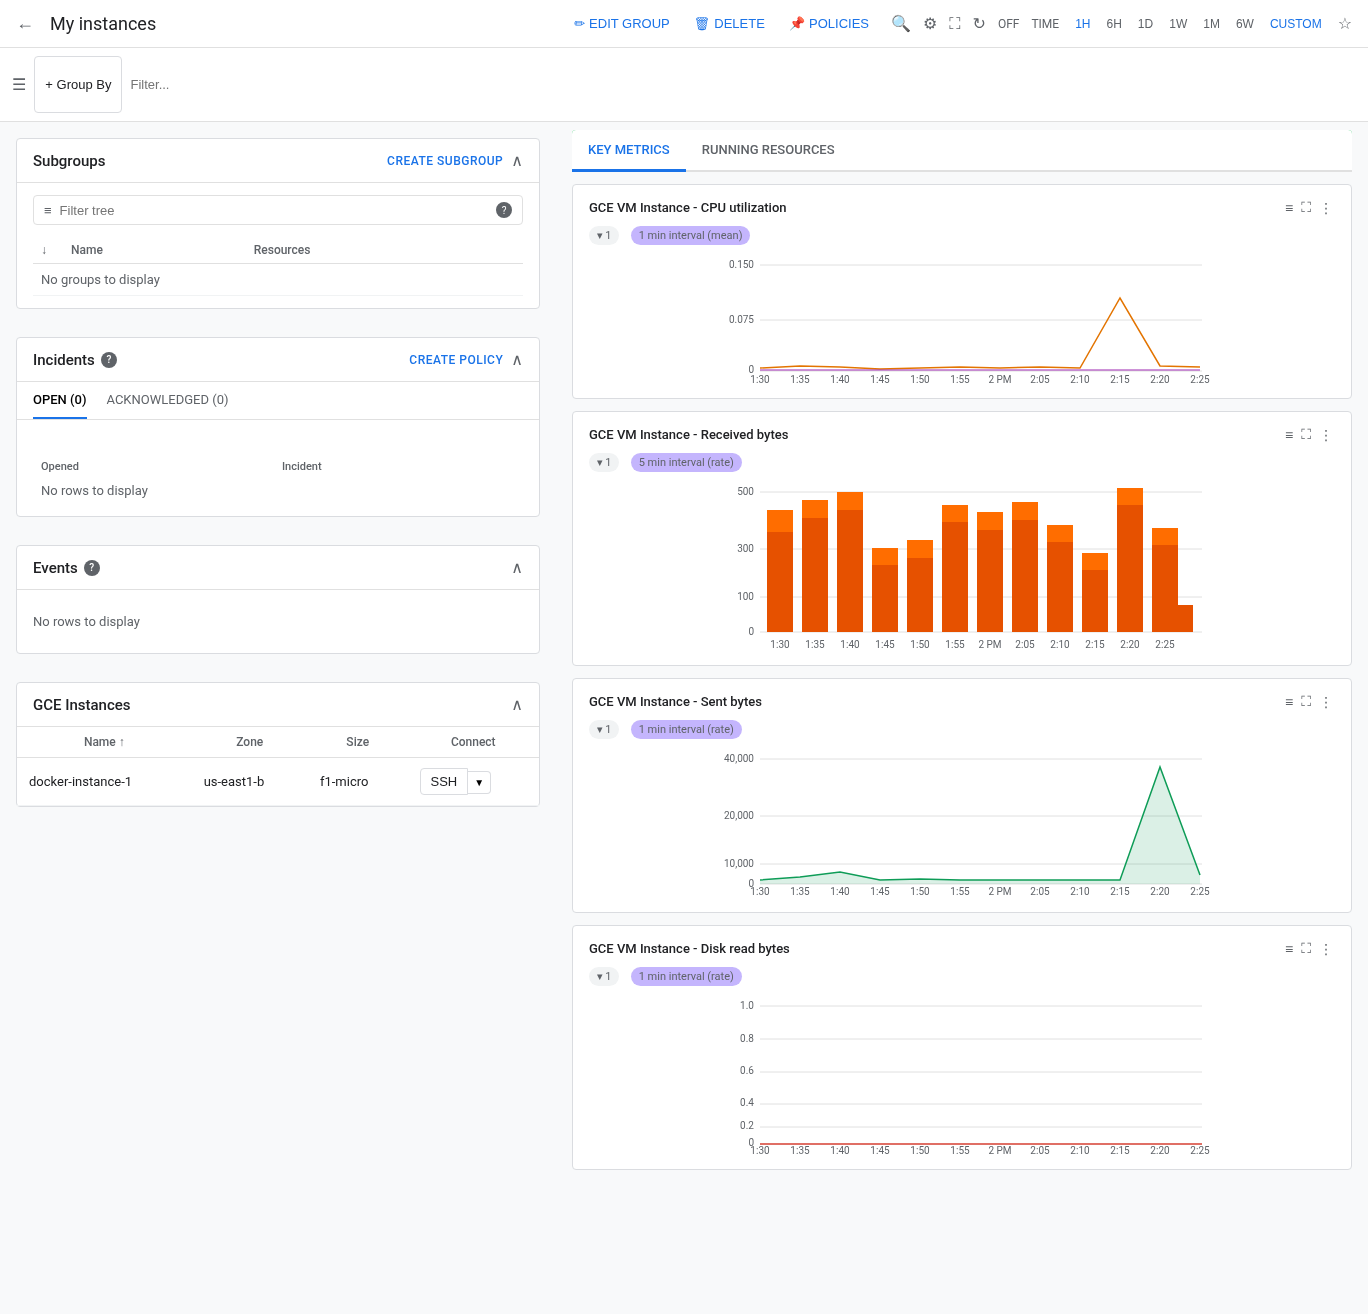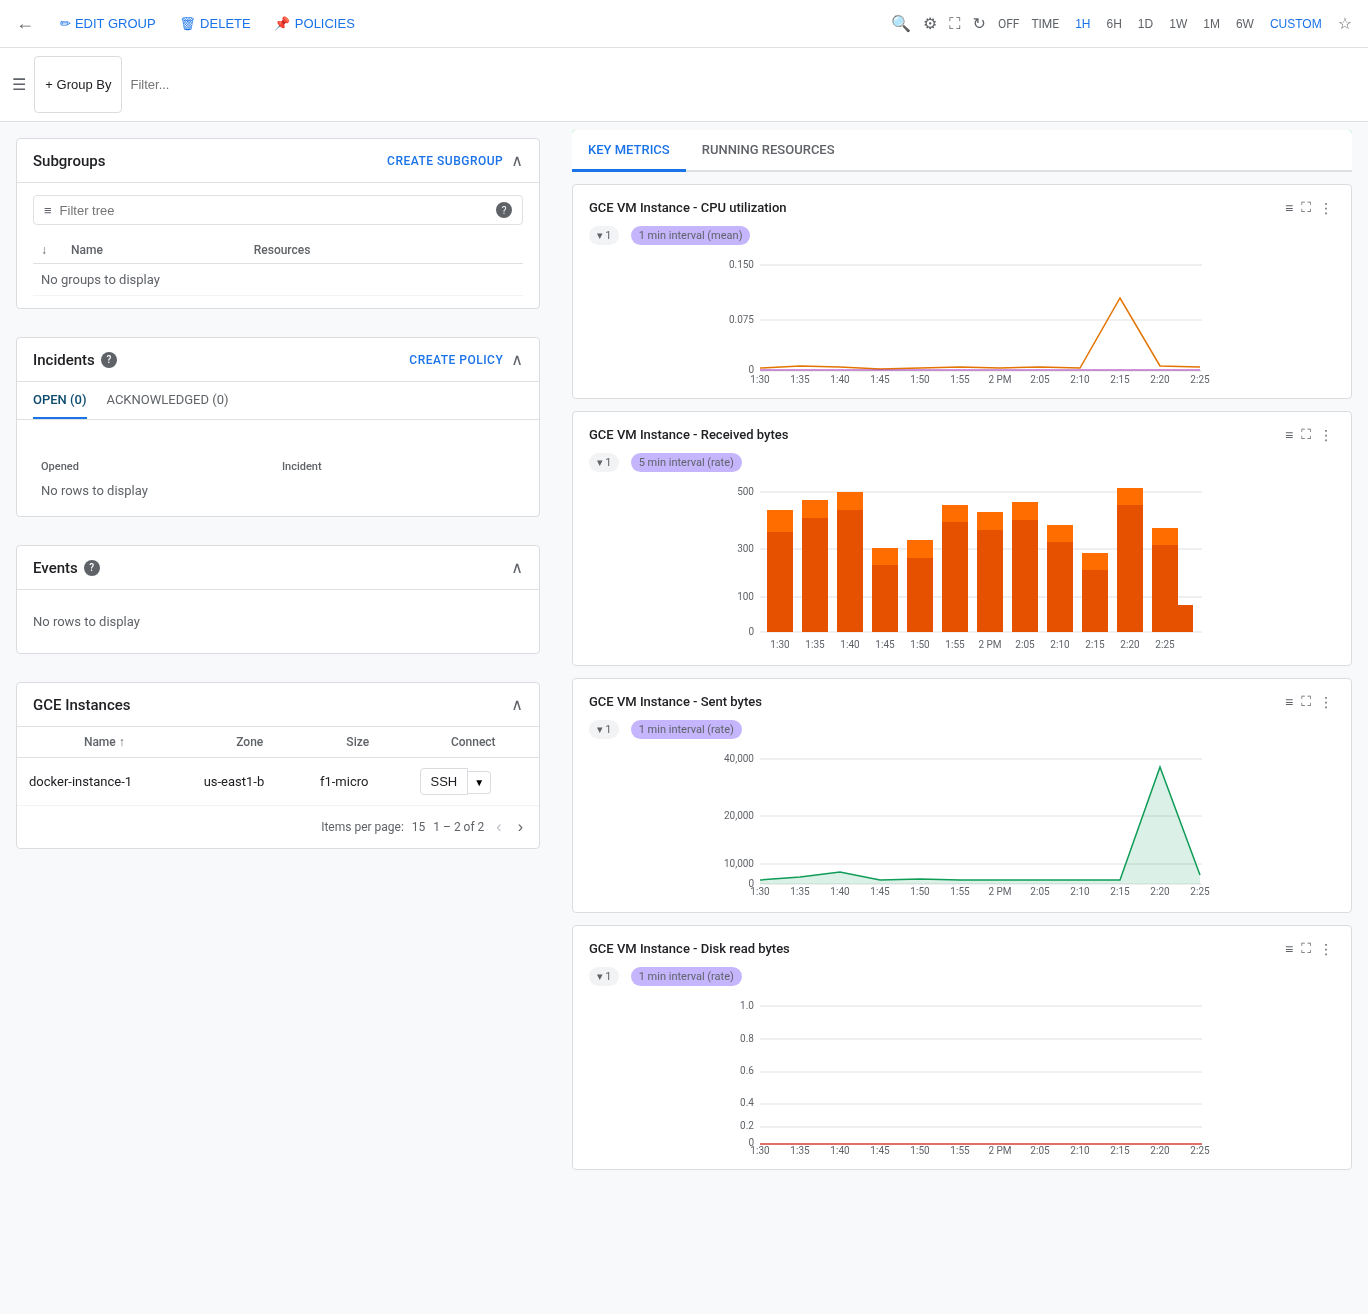--- a/index.html
+++ b/index.html
@@ -66,21 +66,21 @@
 
     
     .data-table { width: 100%; border-collapse: collapse; }
     .data-table th { font-size: 12px; font-weight: 500; color: #5f6368; text-align: left; padding: 6px 8px; border-bottom: 1px solid #e0e0e0; }
     .data-table td { font-size: 13px; padding: 8px 8px; border-bottom: 1px solid #f1f3f4; }
     .no-data { font-size: 13px; color: #5f6368; padding: 12px 0; }
 
     
     .tab-bar { display: flex; border-bottom: 1px solid #e0e0e0; padding: 0 16px; }
     .tab { padding: 10px 0; margin-right: 20px; font-size: 13px; cursor: pointer; color: #5f6368; border-bottom: 2px solid transparent; }
-    .tab.active { color: #0c4a6e; border-bottom-color: #1a73e8; font-weight: 500; }
+    .tab.active { color: #000000; border-bottom-color: #1a73e8; font-weight: 500; }
 
     
     .incidents-table { width: 100%; border-collapse: collapse; margin-top: 24px; }
     .incidents-table th { font-size: 11px; font-weight: 500; color: #5f6368; text-align: left; padding: 4px 8px; }
     .incidents-table td { font-size: 13px; padding: 6px 8px; }
 
     
     .instances-table { width: 100%; border-collapse: collapse; }
     .instances-table th { font-size: 12px; font-weight: 500; color: #5f6368; text-align: center; padding: 8px 12px; border-bottom: 1px solid #e0e0e0; cursor: pointer; }
     .instances-table td { font-size: 13px; padding: 10px 12px; border-bottom: 1px solid #f1f3f4; }
@@ -120,20 +120,21 @@
     .x-label { font-size: 10px; fill: #5f6368; text-anchor: middle; }
     .grid-line { stroke: #e0e0e0; stroke-width: 1; stroke-dasharray: none; }
 
     .info-icon { display: inline-flex; width: 16px; height: 16px; background: #5f6368; border-radius: 50%; color: #fff; font-size: 10px; align-items: center; justify-content: center; cursor: pointer; }
   </style>
 </head>
 <body>
 
 <div class="top-header">
   <button class="icon-btn back-icon">←</button>
+  <span class="page-title">My instances</span>
 
   <div class="header-actions">
     <button class="header-btn">
       <span>✏</span>
       <span>EDIT GROUP</span>
     </button>
     <button class="header-btn">
       <span>🗑</span>
       <span>DELETE</span>
     </button>
@@ -271,27 +272,20 @@
         <tr>
     <td>docker-instance-1</td>
     <td>us-east1-b</td>
     <td>f1-micro</td>
     <td>
       <button class="ssh-btn">SSH</button><button class="ssh-dropdown">▼</button>
     </td>
   </tr>
           </tbody>
       </table>
-      <div class="pagination">
-        <span>Items per page:</span>
-        <span>15</span>
-        <span>1 – 2 of 2</span>
-        <button class="page-nav" disabled="">‹</button>
-        <button class="page-nav">›</button>
-      </div>
     </div>
 
   </div>
 
   <div class="right-panel">
     <div style="background:#22c55e;border-radius:4px 4px 0 0;margin-bottom:8px;">
       <div class="metrics-tabs">
         <div class="metrics-tab active">KEY METRICS</div>
         <div class="metrics-tab">RUNNING RESOURCES</div>
       </div>

